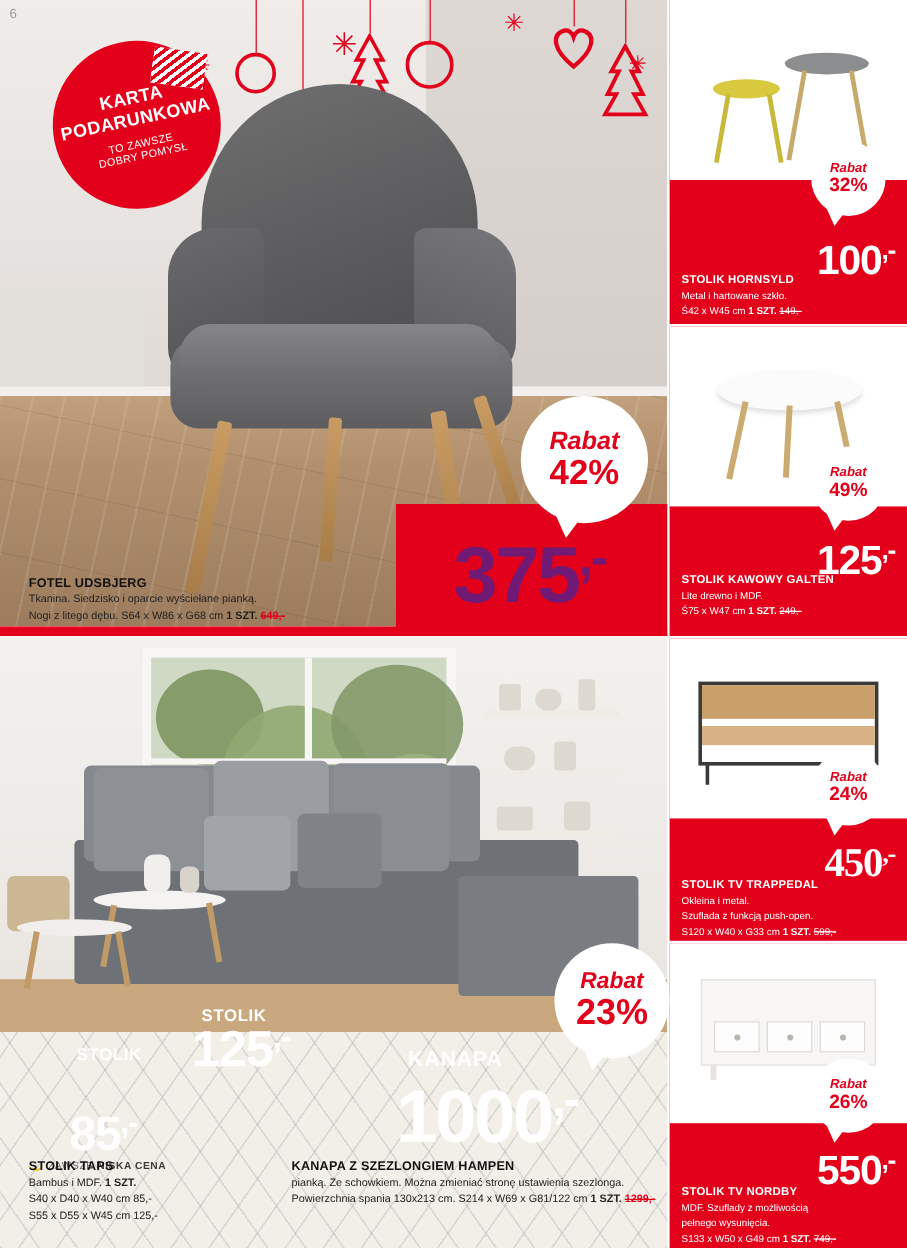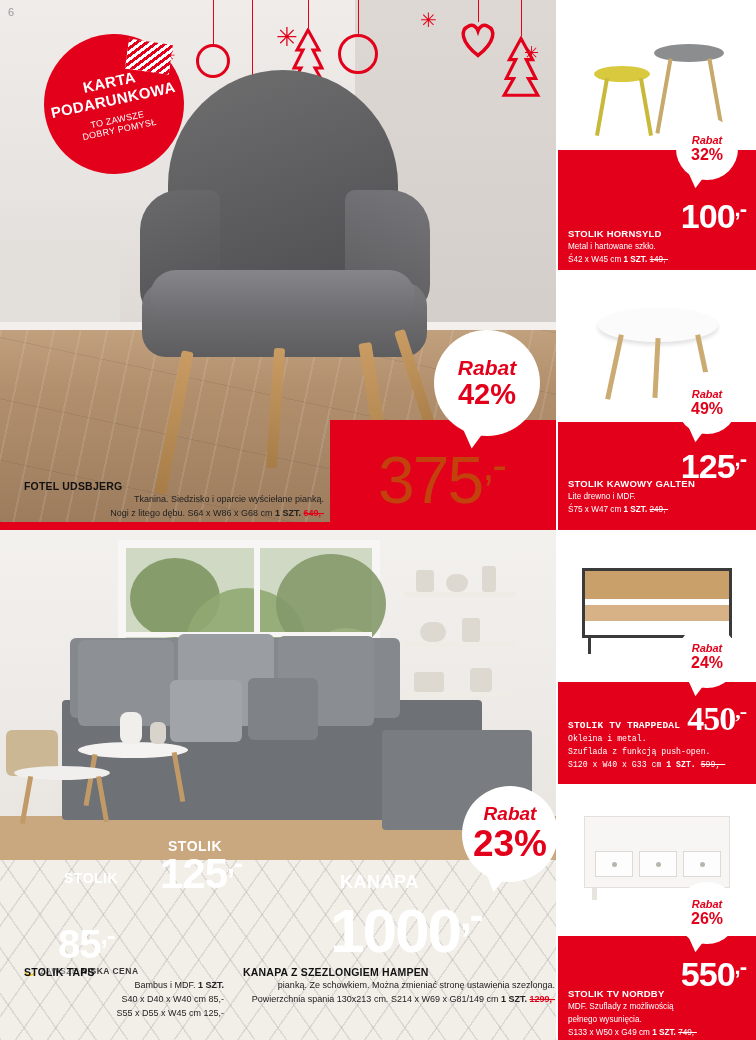--- a/index.html
+++ b/index.html
@@ -75,28 +75,28 @@
   .bubble .r-word{color:#e2001a;font-style:italic;font-weight:bold;}
   .bubble .r-pct{color:#e2001a;font-weight:bold;}
   .bubble .tail{position:absolute;width:0;height:0;}
 
   .bub-42{left:434px;top:330px;width:106px;height:106px;}
   .bub-42 .r-word{font-size:21px;}
   .bub-42 .r-pct{font-size:29px;margin-top:-2px;}
   .bub-42 .tail{left:24px;bottom:-12px;border-left:16px solid transparent;border-right:10px solid transparent;border-top:22px solid #ffffff;transform:rotate(12deg);}
 
   
-  .price-top{position:absolute;left:378px;top:440px;color:#c2410c;font-size:66px;font-weight:normal;
+  .price-top{position:absolute;left:378px;top:440px;color:#701a75;font-size:66px;font-weight:bold;
       letter-spacing:-2px;z-index:30;}
   .price-top .cur{font-size:44px;vertical-align:super;}
 
   
   .cap{position:absolute;z-index:31;}
   .cap .t{font-weight:bold;font-size:10.5px;color:#111;letter-spacing:.2px;}
-  .cap .d{font-size:9px;color:#222;line-height:1.32;margin-top:2px;text-align:right;}
+  .cap .d{font-size:9px;color:#222;line-height:1.32;margin-top:2px;}
   .cap .d b{font-weight:bold;}
   .cap .d s{color:#e2001a;text-decoration:line-through;font-weight:bold;}
   .cap-fotel{left:24px;top:480px;width:300px;}
 
   
   .hero-bot{position:absolute;left:0;top:530px;width:556px;height:510px;overflow:hidden;background:#efece8;}
   .b-wall{position:absolute;left:0;top:0;width:556px;height:290px;background:linear-gradient(180deg,#f3f1ee,#e9e6e2);}
   .window{position:absolute;left:118px;top:10px;width:262px;height:176px;background:#cfd9c4;
       border:8px solid #f7f6f4;box-sizing:border-box;}
   .window i{position:absolute;background:#f7f6f4;}
@@ -138,21 +138,21 @@
   .lbl-stolik-m{left:168px;top:838px;font-size:14px;letter-spacing:.5px;}
   .price-stolik-m{left:160px;top:848px;font-size:42px;letter-spacing:-1px;}
   .lbl-kanapa{left:340px;top:872px;font-size:18px;letter-spacing:.5px;}
   .price-kanapa{left:330px;top:892px;font-size:62px;letter-spacing:-2px;}
   .cur-s{font-size:26px;vertical-align:super;}
   .cur-m{font-size:28px;vertical-align:super;}
   .cur-l{font-size:42px;vertical-align:super;}
 
   .bub-23{left:462px;top:786px;width:96px;height:96px;}
   .bub-23 .r-word{font-size:19px;}
-  .bub-23 .r-pct{font-size:37px;margin-top:-2px;}
+  .bub-23 .r-pct{font-size:30px;margin-top:-2px;}
   .bub-23 .tail{left:20px;bottom:-10px;border-left:14px solid transparent;border-right:9px solid transparent;border-top:20px solid #ffffff;transform:rotate(14deg);}
 
   .cap-taps{left:24px;top:966px;width:200px;}
   .cap-kanapa{left:243px;top:966px;width:312px;}
 
   
   .rcard{position:absolute;left:0;width:198px;background:#e2001a;color:#ffffff;}
   .rc1{top:0;height:270px;}
   .rc2{top:272px;height:258px;}
   .rc3{top:532px;height:252px;}
@@ -357,21 +357,21 @@
     <div class="cap cap-taps">
       <div class="t">STOLIK TAPS</div>
       <div class="d"><span>Bambus i MDF. </span><b>1 SZT.</b></div>
       <div class="d"><span>S40 x D40 x W40 cm 85,-</span></div>
       <div class="d"><span>S55 x D55 x W45 cm 125,-</span></div>
     </div>
 
     <div class="cap cap-kanapa">
       <div class="t">KANAPA Z SZEZLONGIEM HAMPEN</div>
       <div class="d"><span>pianką. Ze schowkiem. Można zmieniać stronę ustawienia szezlonga.</span></div>
-      <div class="d"><span>Powierzchnia spania 130x213 cm. S214 x W69 x G81/149 cm </span><b>1 SZT.</b> <s>1299,-</s></div>
+      <div class="d"><span>Powierzchnia spania 130x213 cm. S214 x W69 x G81/122 cm </span><b>1 SZT.</b> <s>1299,-</s></div>
     </div>
   </div>
 
   <div class="right-col">
 
     <div class="rcard rc1">
       <div class="rc-img">
         <div class="tbl-grey-top"></div>
         <div class="tbl-grey-leg" style="left:104px;top:58px;height:76px;transform:rotate(10deg);"></div>
         <div class="tbl-grey-leg" style="left:156px;top:58px;height:76px;transform:rotate(-10deg);"></div>
@@ -419,21 +419,21 @@
         <div class="tv-wood2"></div>
         <div class="tv-legs" style="left:30px;top:104px;"></div>
         <div class="tv-legs" style="left:164px;top:104px;"></div>
       </div>
       <div class="rbub" style="left:118px;top:94px;">
         <div class="w">Rabat</div>
         <div class="p">24%</div>
         <div class="tail"></div>
       </div>
       <div class="rc-price" style="top:166px;font-family:Liberation Serif, serif;"><span>450</span><span class="cur">,-</span></div>
-      <div class="rc-txt" style="top:188px;font-family:Liberation Mono, monospace;">
+      <div class="rc-txt" style="top:200px;">
         <div class="rc-title">STOLIK TV TRAPPEDAL</div>
         <div class="rc-desc">Okleina i metal.</div>
         <div class="rc-desc">Szuflada z funkcją push-open.</div>
         <div class="rc-desc"><span>S120 x W40 x G33 cm </span><b>1 SZT.</b> <s>599,-</s></div>
       </div>
     </div>
 
     <div class="rcard rc4">
       <div class="rc-img">
         <div class="nordby">

